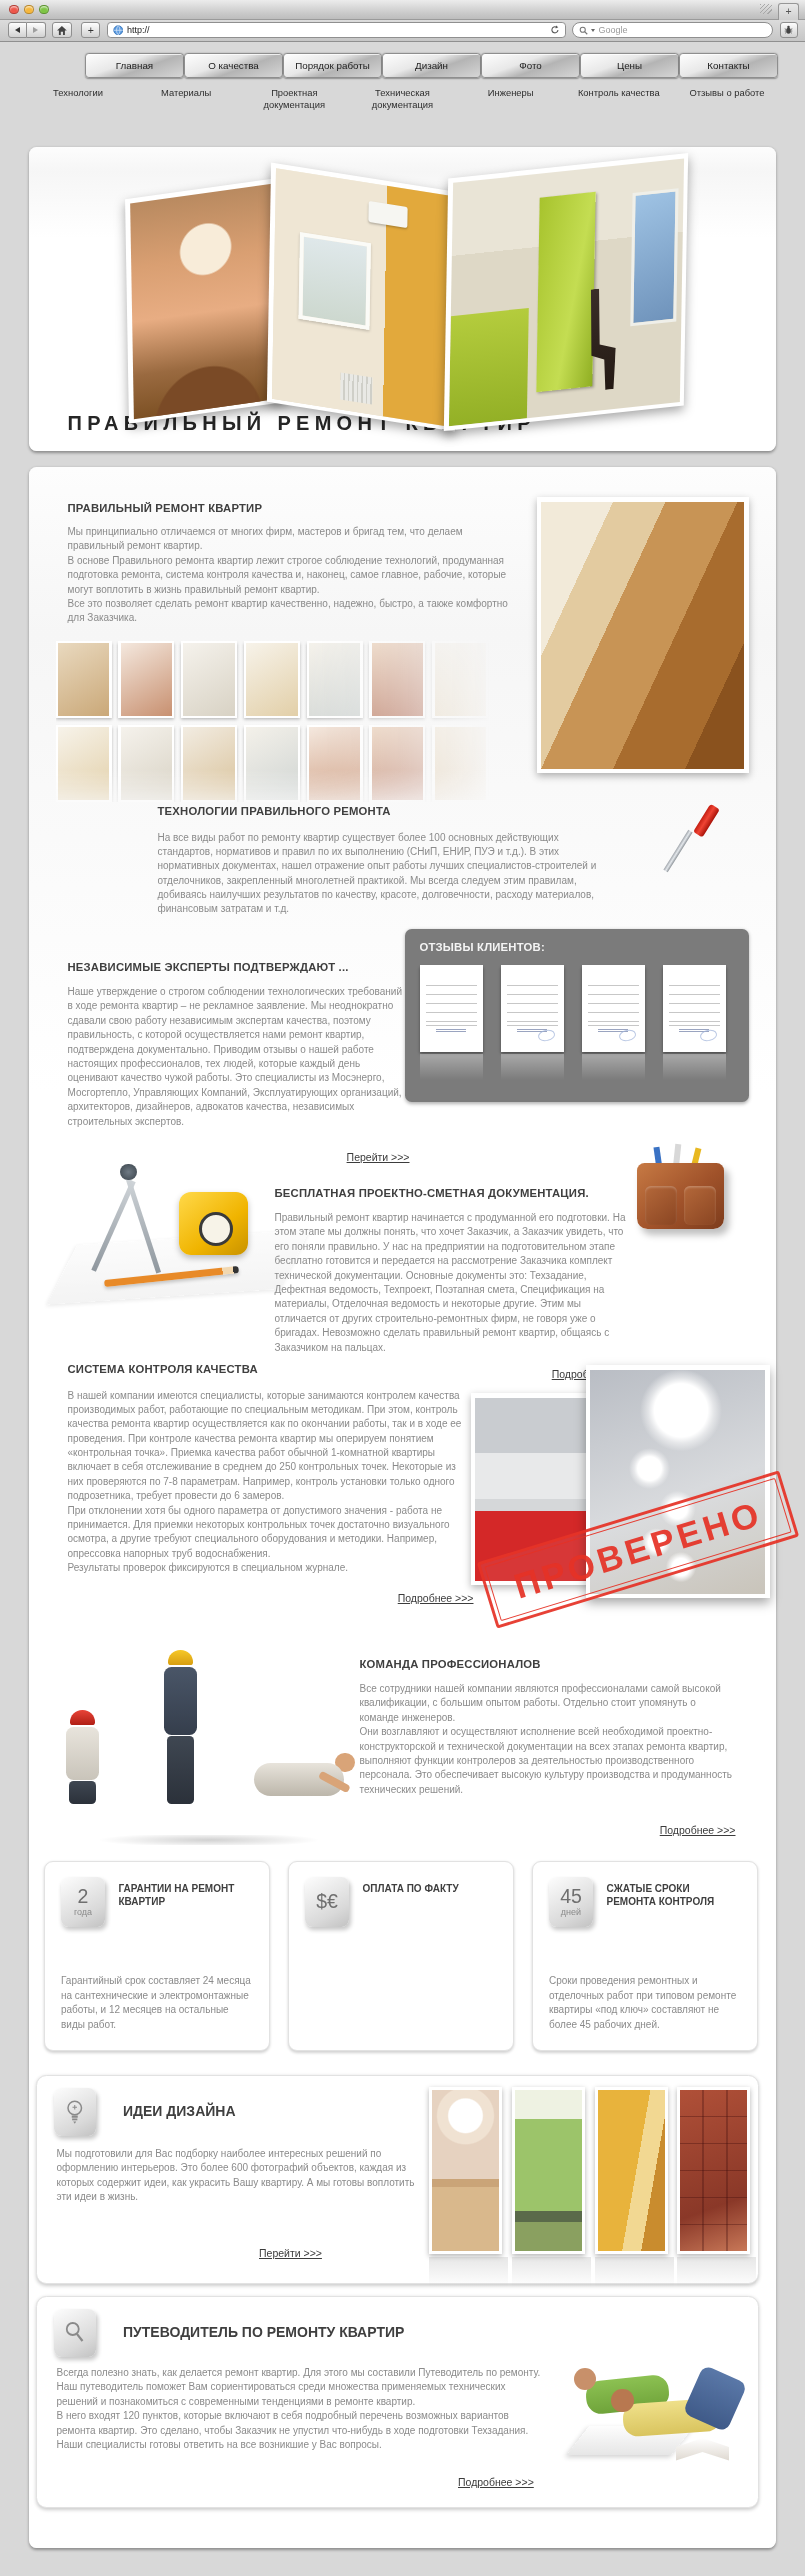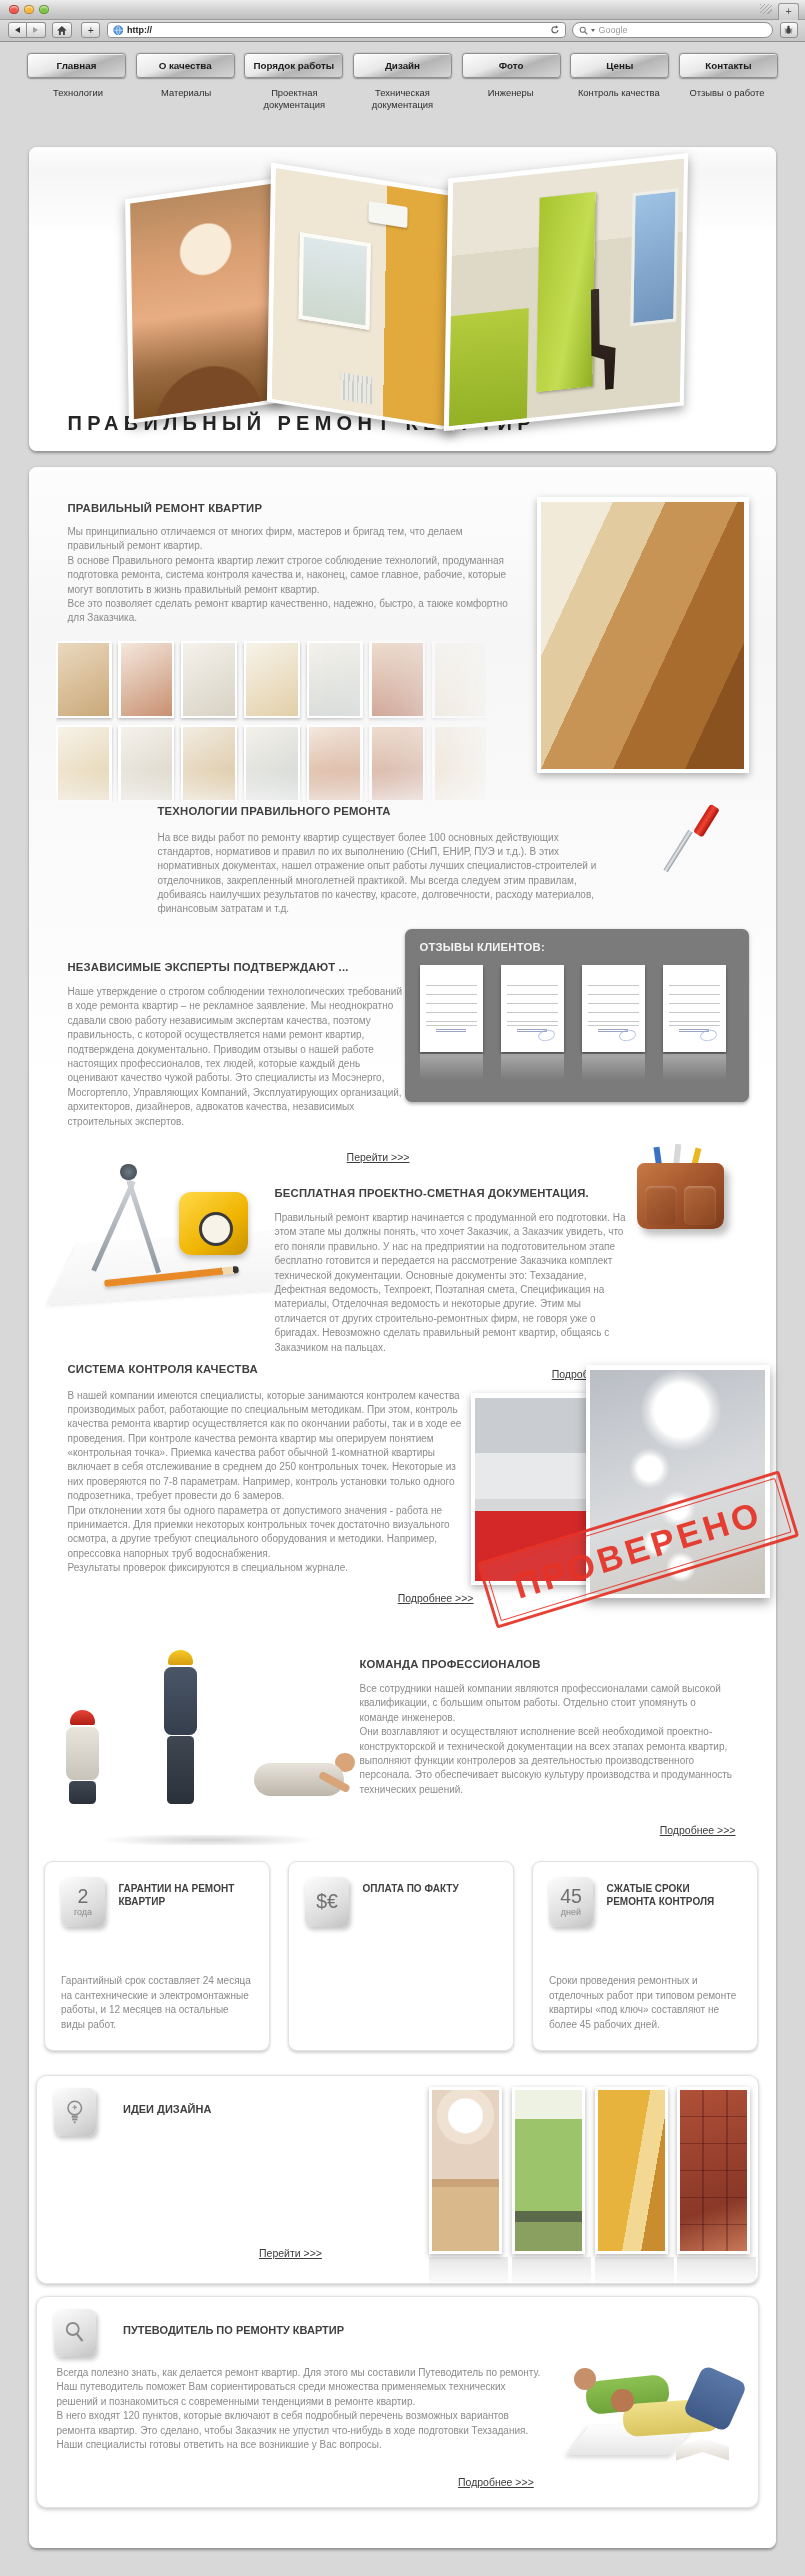--- a/index.html
+++ b/index.html
@@ -37,31 +37,31 @@
   .nav-group .tb-btn:first-child { border-radius:3px 0 0 3px; width:19px; }
   .nav-group .tb-btn:last-child { border-radius:0 3px 3px 0; width:19px; border-left:none; }
   .tri { width:0; height:0; border-top:3.8px solid transparent; border-bottom:3.8px solid transparent; }
   .tri-left { border-right:5.3px solid #333; }
   .tri-right { border-left:5.3px solid #9f9f9f; }
   .home-btn { width:20px; } .plus-btn { width:19px; color:#333; font-size:10.5px; margin-left:2.3px; }
   .url-field {
     flex:1; height:16px; background:#fff; border:0.8px solid #8f8f8f; border-radius:3.8px;
     display:flex; align-items:center; padding:0 4.5px; gap:3.8px;
   }
-  .url-text { flex:1; font-size:9px; font-weight:bold; color:#222; }
+  .url-text { flex:1; font-size:9px; font-weight:normal; color:#222; }
   .search-field {
     width:201px; height:16px; background:#fff; border:0.8px solid #8f8f8f; border-radius:8.3px;
     display:flex; align-items:center; padding:0 6px; gap:3px;
   }
   .search-ph { color:#9a9a9a; font-size:9px; }
   .caret-down { width:0;height:0;border-left:2.3px solid transparent;border-right:2.3px solid transparent;border-top:3px solid #666; }
   .bug-btn { width:17.3px; }
   
   .site { position:absolute; top:42px; left:0; width:805px; }
-  .nav-row { display:flex; justify-content:space-between; padding:10.5px 27px 0;font-weight:bold; }
+  .nav-row { display:flex; justify-content:flex-end; padding:10.5px 27px 0; }
   .btn-metal {
     width:99px; height:25px; border:0.8px solid #8e8e8e; border-radius:3.8px;
     background:linear-gradient(160deg,#fefefe 0%,#e8e8e8 40%,#b4b4b4 60%,#d6d6d6 100%);
     box-shadow:0 0.8px 1.5px rgba(0,0,0,.35), inset 0 0.8px 0 #fff;
     font-size:9.8px; color:#1c1c1c; display:flex; align-items:center; justify-content:center;
   }
   .subnav-row { display:flex; justify-content:space-between; padding:9px 27px 7.5px; }
   .subnav-item { width:102px; text-align:center; font-size:9.4px; color:#2e2e2e; line-height:1.3; }
   
   .card {
@@ -186,21 +186,21 @@
   .badge .big { font-size:19.5px; line-height:1; color:#6f6f6f; }
   .badge .small { font-size:9px; color:#8a8a8a; }
   .info-head { display:flex; gap:13.5px; align-items:flex-start; min-height:65px; }
   .info-title { font-size:10px; font-weight:bold; color:#3f3f3f; margin-top:4.5px; line-height:1.35; }
   .info-body { font-size:10px; color:#8b8b8b; line-height:1.45; }
   
   .big-box { background:#fff; border:0.8px solid #e2e2e2; border-radius:10.5px; box-shadow:0 1.5px 3.8px rgba(0,0,0,.2); }
   .design-box { left:7.5px; top:1608px; width:723px; height:209px; }
   .guide-box { left:7.5px; top:1829px; width:723px; height:212px; }
   .box-badge { position:absolute; left:16.5px; top:12px; }
-  .box-title { position:absolute; left:86px; top:27px; font-size:11px; font-weight:bold; color:#3f3f3f; }
+  .box-title { position:absolute; left:86px; top:27px; font-size:14px; font-weight:bold; color:#3f3f3f; }
   .design-body { position:absolute; left:19.5px; top:71px; width:367px; }
   .design-more { position:absolute; left:222px; top:171px; }
   .d-photos { position:absolute; left:392px; top:10.5px; display:flex; gap:9.8px; }
   .d-ph { width:73px; height:167px; background:#fff; padding:3px; box-shadow:0 2.3px 5.3px rgba(0,0,0,.3); position:relative; }
   .d-ph i { display:block; width:100%; height:100%; }
   .d-ph::after { content:""; position:absolute; left:0; top:170px; width:79px; height:30px; background:linear-gradient(rgba(120,120,120,.18),transparent); }
   .dp1 i{background:radial-gradient(circle at 50% 16%, #fff 0 12%, #f0e2d2 13% 20%, transparent 21%), linear-gradient(#e6d2c0 0 55%, #caa478 55% 60%, #d9b88c 60%);}
   .dp2 i{background:linear-gradient(#eef2e2 0 18%, #9cc46a 18% 75%, #5a6a4a 75% 82%, #8aa060 82%);}
   .dp3 i{background:linear-gradient(100deg,#e8b33c 0 55%, #f2d892 55% 75%, #c98c2e 75%), linear-gradient(#f6e6b8,#b87818);}
   .dp4 i{background:repeating-linear-gradient(#0000 0 25.5px, rgba(60,10,10,.35) 25.5px 27px), repeating-linear-gradient(90deg,#0000 0 22.5px, rgba(60,10,10,.3) 22.5px 24px), linear-gradient(160deg,#b05038,#8a3828 70%,#c87858);}
@@ -517,20 +517,21 @@
     <div class="box-badge badge" style="width:42px;height:48px;">
       <svg width="19.5" height="27" viewBox="0 0 26 36">
         <circle cx="13" cy="12" r="9" fill="none" stroke="#8a8a8a" stroke-width="2"></circle>
         <path d="M13 8 v6 M10 11 h6" stroke="#8a8a8a" stroke-width="1.4"></path>
         <rect x="9" y="22" width="8" height="3" fill="#8a8a8a"></rect>
         <rect x="9.5" y="26" width="7" height="2.4" fill="#8a8a8a"></rect>
         <path d="M11 30 h4 l-2 3 z" fill="#8a8a8a"></path>
       </svg>
     </div>
     <div class="box-title">ИДЕИ ДИЗАЙНА</div>
+    <p class="body-t design-body">Мы подготовили для Вас подборку наиболее интересных решений по оформлению интерьеров. Это более 600 фотографий объектов, каждая из которых содержит идеи, как украсить Вашу квартиру. А мы готовы воплотить эти идеи в жизнь.</p>
     <a class="more design-more" href="#">Перейти &gt;&gt;&gt;</a>
     <div class="d-photos">
       <div class="d-ph dp1">
           <i></i>
         </div>
       <div class="d-ph dp2">
           <i></i>
         </div>
       <div class="d-ph dp3">
           <i></i>

